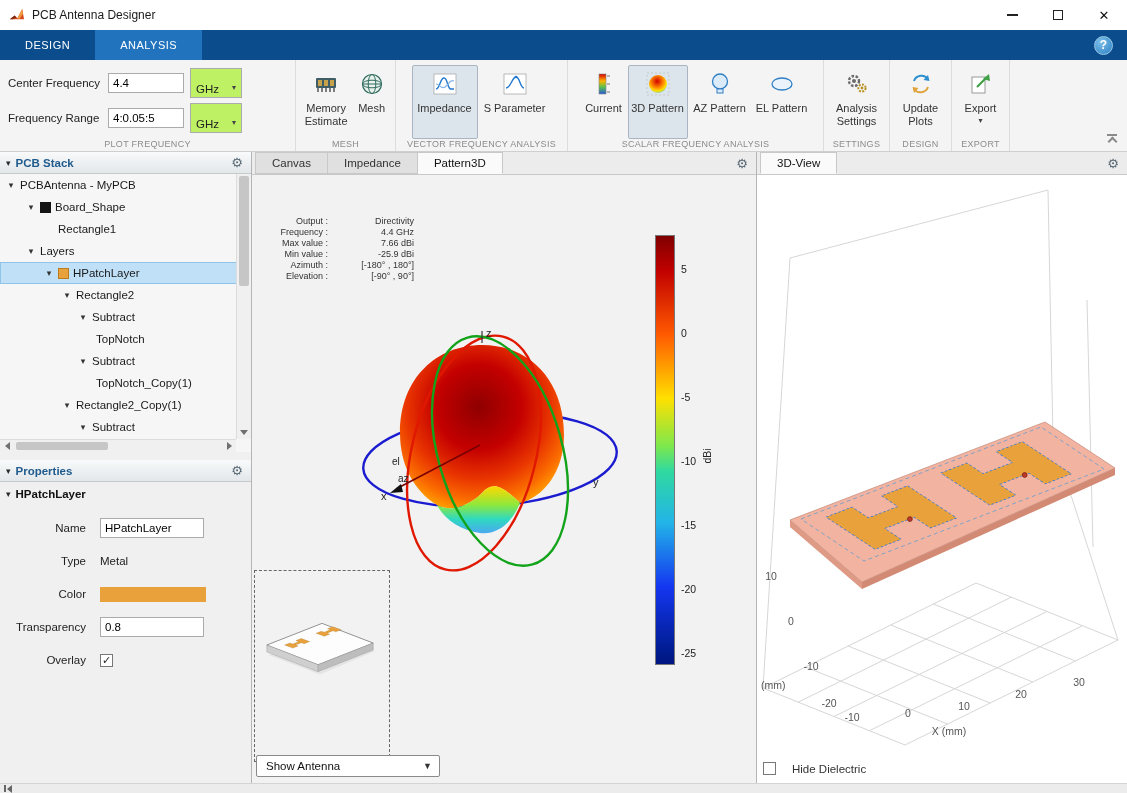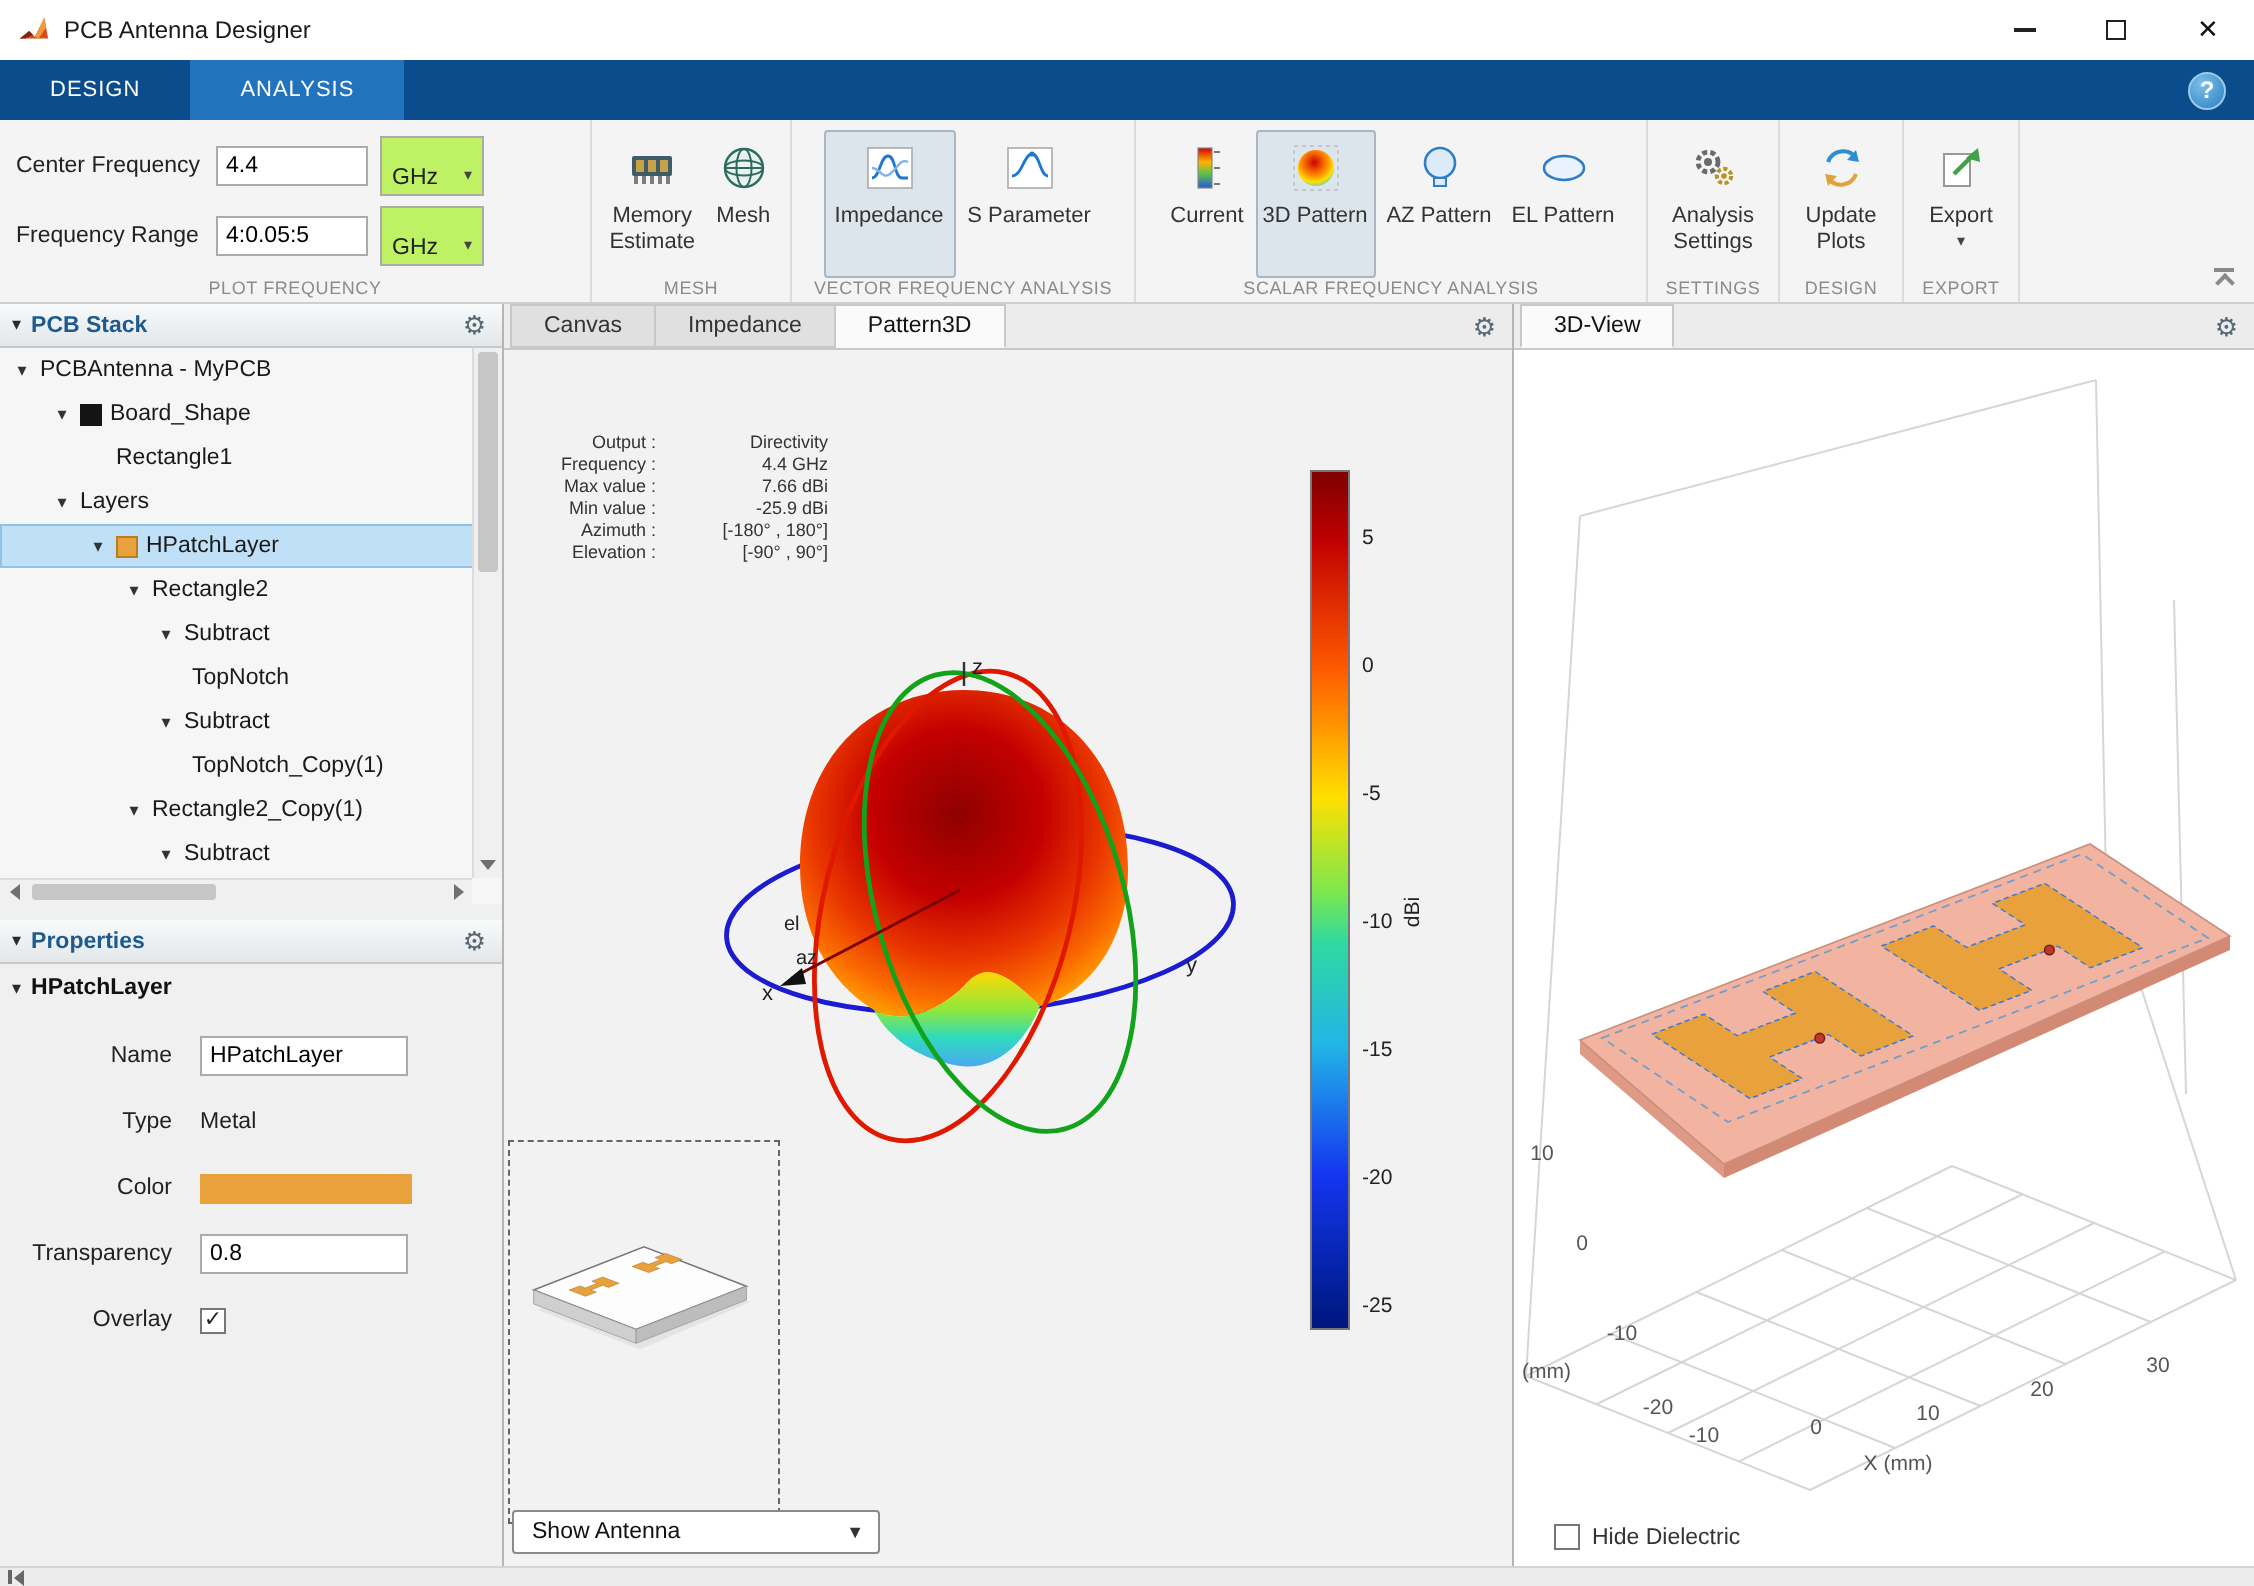--- a/index.html
+++ b/index.html
@@ -115,21 +115,21 @@
   .thumb-box { position:absolute; left:2px; top:395px; width:136px; height:192px; border:1px dashed #666; }
   .thumb-svg { position:absolute; left:0; top:22px; width:134px; height:110px; }
   .show-antenna { position:absolute; left:4px; bottom:6px; width:184px; height:22px; background:#fff; border:1px solid #8a8a8a; border-radius:2px;
     display:flex; align-items:center; justify-content:space-between; padding:0 7px 0 9px; font-size:11.5px; color:#111; }
   .sa-caret { font-size:9px; color:#333; }
 
   
   .right-panel { flex:1; display:flex; flex-direction:column; background:#fff; }
   .view3d-content { flex:1; position:relative; background:#fff; overflow:hidden; }
   .view3d-svg { position:absolute; inset:0; width:370px; height:610px; }
-  .hide-diel { position:absolute; left:20px; bottom:8px; display:flex; align-items:center; gap:6px; }
+  .hide-diel { position:absolute; left:6px; bottom:8px; display:flex; align-items:center; gap:16px; }
   .hd-label { font-size:11.5px; color:#333; }
 </style>
 </head>
 <body>
 
 <div class="app">
 
   <svg width="0" height="0" style="position:absolute" aria-hidden="true">
     <defs>
         <path id="hpatch" d="M0 0 H32 V20 H68 V0 H100 V60 H68 V40 H32 V60 H0 Z"></path>

